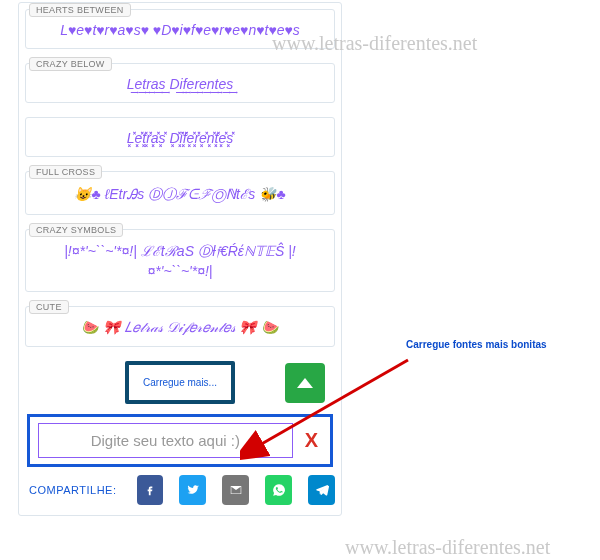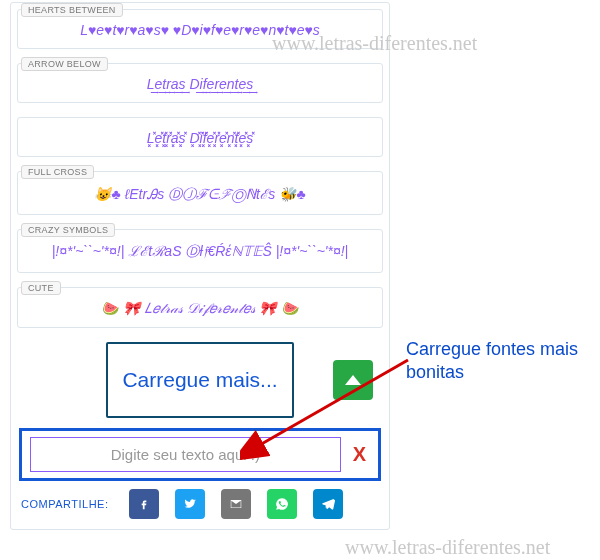--- a/index.html
+++ b/index.html
@@ -5,25 +5,25 @@
   * { box-sizing: border-box; margin: 0; padding: 0; }
   body {
     font-family: Arial, sans-serif;
     background: #fff;
     width: 600px;
     height: 560px;
     position: relative;
     overflow: hidden;
   }
   .panel {
-    width: 380px;
+    width: 324px;
     border: 1px solid #dde5ec;
     border-radius: 3px;
     padding: 6px 6px 10px 6px;
-    margin-left: 10px;
+    margin-left: 18px;
     margin-top: 2px;
   }
   .style-block {
     position: relative;
     margin-bottom: 14px;
   }
   .style-tag {
     position: absolute;
     top: -6px;
     left: 4px;
@@ -52,25 +52,25 @@
   .style-output.multi { flex-direction: column; line-height: 1.4; }
   .load-more-row {
     display: flex;
     justify-content: center;
     align-items: center;
     gap: 12px;
     margin: 6px 0 10px 0;
     position: relative;
   }
   .load-more {
-    border: 2px solid #0c4a6e;
+    border: 4px solid #0c4a6e;
     color: #1558d6;
     background: #fff;
-    padding: 24px 14px;
-    font-size: 21px;
+    padding: 12px 14px;
+    font-size: 10px;
     border-radius: 2px;
     cursor: pointer;
   }
   .scroll-top {
     width: 40px;
     height: 40px;
     background: #28a745;
     border-radius: 4px;
     display: flex;
     align-items: center;
@@ -140,22 +140,22 @@
     font-family: Georgia, serif;
     pointer-events: none;
   }
   .wm1 { top: 32px; left: 272px; }
   .wm2 { top: 536px; left: 345px; }
   .callout {
     position: absolute;
     top: 338px;
     left: 406px;
     color: #0a4bcc;
-    font-weight: normal;
-    font-size: 18px;
+    font-weight: bold;
+    font-size: 10px;
     line-height: 1.3;
     width: 180px;
   }
   .arrow {
     position: absolute;
     top: 350px;
     left: 240px;
     pointer-events: none;
   }
 </style>
@@ -163,21 +163,21 @@
 <body>
 
 <div class="panel">
 
   <div class="style-block">
     <div class="style-tag">HEARTS BETWEEN</div>
     <div class="style-output">L♥e♥t♥r♥a♥s♥ ♥D♥i♥f♥e♥r♥e♥n♥t♥e♥s</div>
   </div>
 
   <div class="style-block">
-    <div class="style-tag">ARROW BELOW</div>
+    <div class="style-tag">CRAZY BELOW</div>
     <div class="style-output">L͢e͢t͢r͢a͢s͢ D͢i͢f͢e͢r͢e͢n͢t͢e͢s͢</div>
   </div>
 
   <div class="style-block">
     <div class="style-output">L͓̽e͓̽t͓̽r͓̽a͓̽s͓̽ D͓̽i͓̽f͓̽e͓̽r͓̽e͓̽n͓̽t͓̽e͓̽s͓̽</div>
   </div>
 
 
   <div class="style-block">
     <div class="style-tag">FULL CROSS</div>

